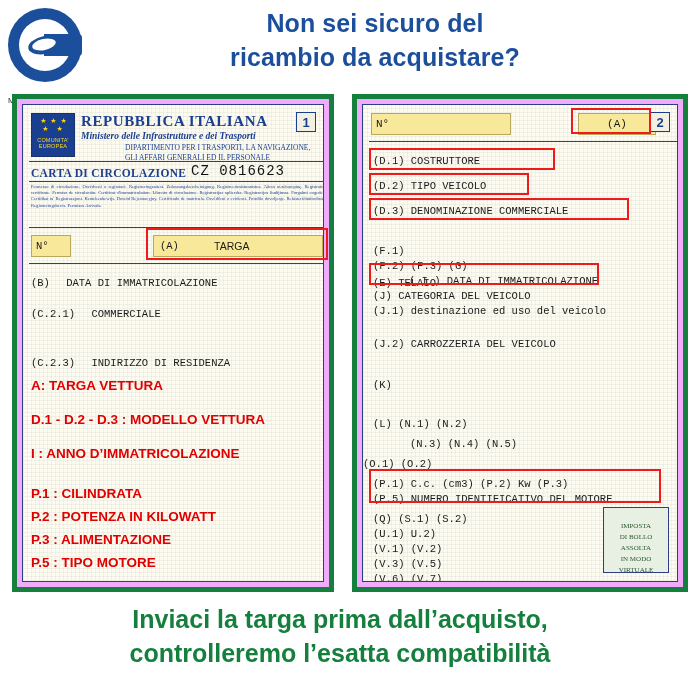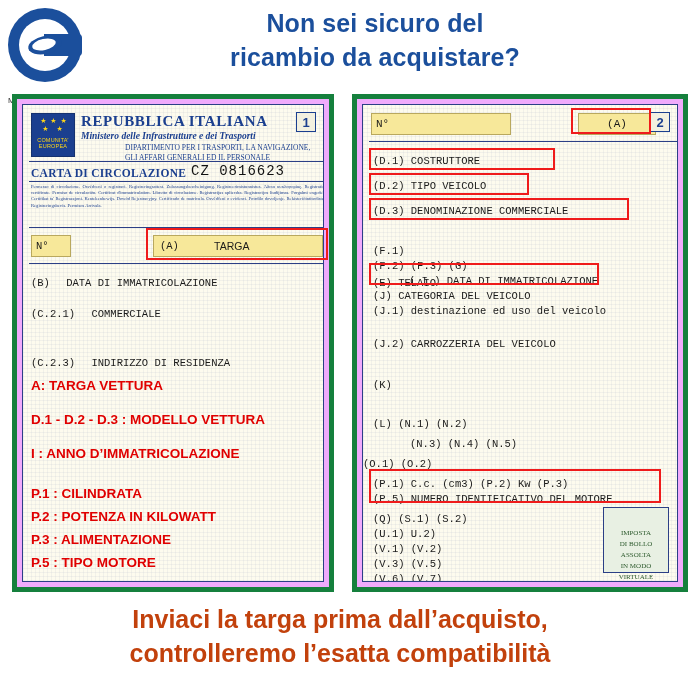--- a/index.html
+++ b/index.html
@@ -76,21 +76,21 @@
     line-height: 34px;
     letter-spacing: 0.1px;
   }
 
   
   #footer {
     position: absolute;
     left: 0; top: 602px;
     width: 680px;
     text-align: center;
-    color: #c2410c;
+    color: #15803d;
     font-size: 25px;
     font-weight: bold;
     line-height: 34px;
   }
 
   
   .card {
     position: absolute;
     background: #f0abfc;
     border: 5px solid #15803d;
@@ -295,21 +295,21 @@
     right: 8px; bottom: 8px;
     width: 66px; height: 66px;
     border: 1px solid #2b3f86;
     background: #e8f0e3;
     box-sizing: border-box;
     font-family: "Liberation Serif", serif;
     font-size: 7px;
     color: #2d5a2d;
     text-align: center;
     line-height: 11px;
-    padding-top: 20px;
+    padding-top: 13px;
   }
 </style>
 </head>
 <body>
 
 <div id="header">
   <div id="logo">
     <div class="ring"></div>
     <div class="inner"></div>
     <div class="wedge"></div>

